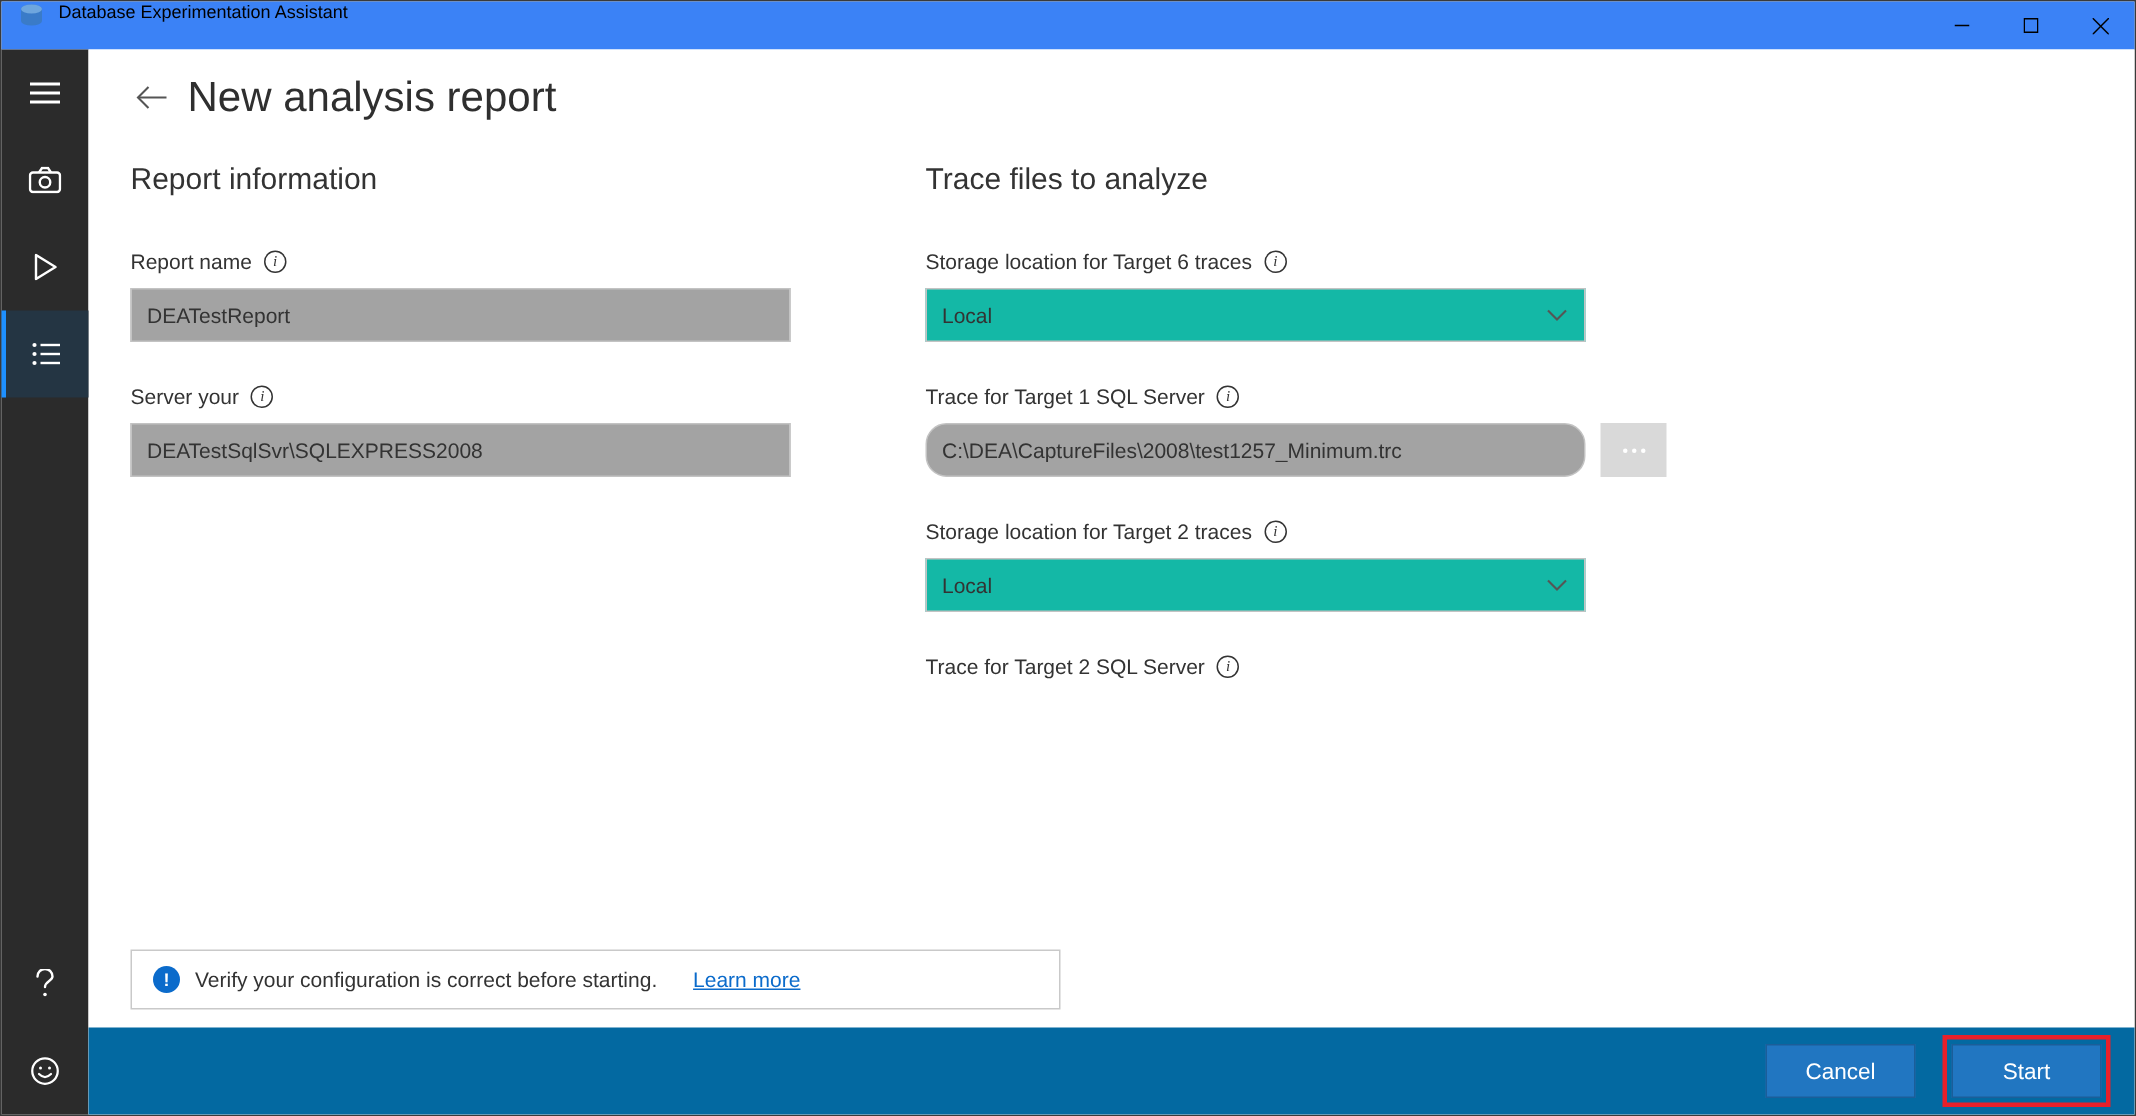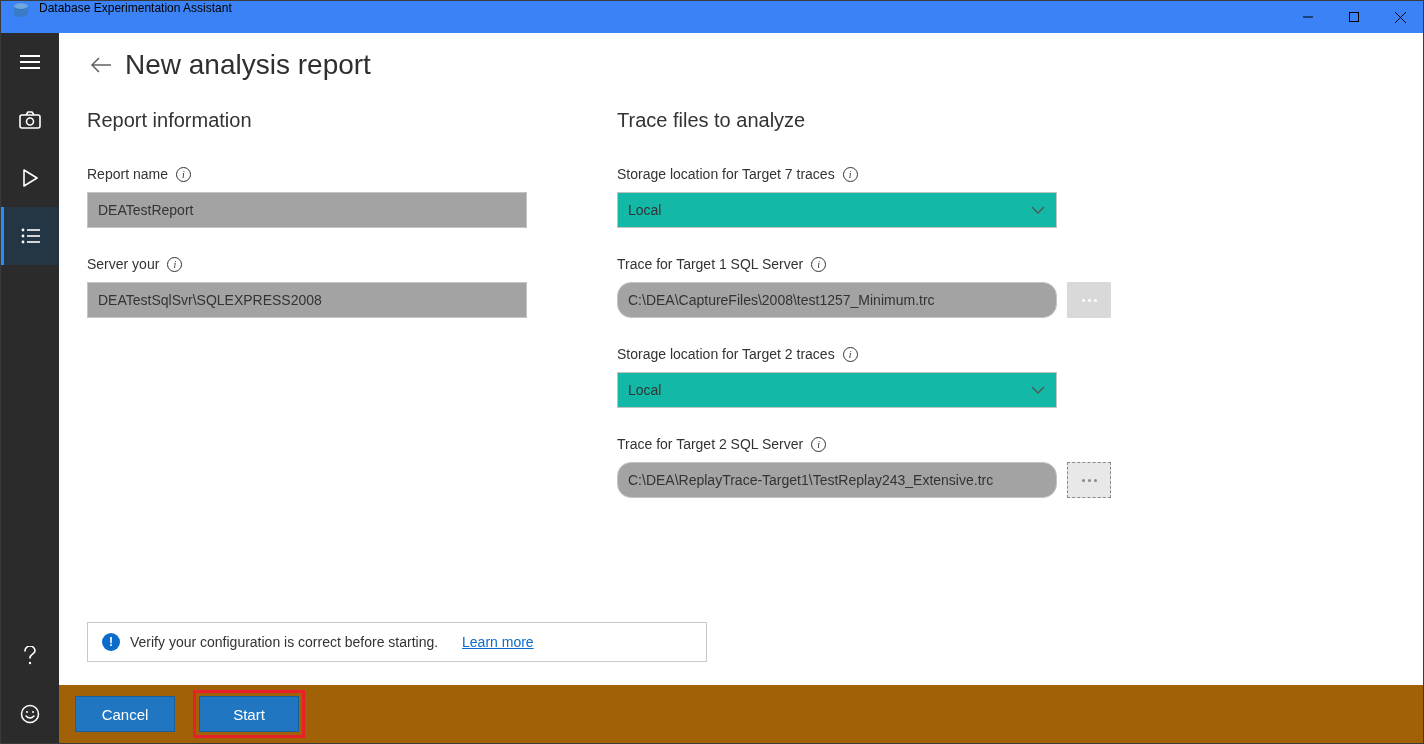--- a/index.html
+++ b/index.html
@@ -36,21 +36,21 @@
   .file-row .text-input { flex: 1; border-radius: 14px; }
   .browse-btn { width: 44px; height: 36px; background: #d9d9d9; display: flex; align-items: center; justify-content: center; cursor: default; }
   .browse-btn.dashed { border: 1px dashed #888; background: #e8e8e8; }
   .dots { display: flex; gap: 3px; }
   .dots span { width: 3px; height: 3px; background: #fff; border-radius: 50%; }
   .browse-btn.dashed .dots span { background: #888; }
   .info-banner-wrap { padding: 0 28px 12px 28px; }
   .info-banner { border: 1px solid #c9c9c9; padding: 10px 14px; display: flex; align-items: center; gap: 10px; font-size: 14px; color: #333; width: 620px; }
   .info-badge { width: 18px; height: 18px; border-radius: 50%; background: #0b6bcb; color: #fff; display: flex; align-items: center; justify-content: center; font-size: 12px; font-weight: bold; }
   .learn-more { color: #0b6bcb; text-decoration: underline; cursor: default; }
-  .footer { background: #a16207; height: 58px; display: flex; align-items: center; justify-content: flex-start; padding: 0 16px; gap: 18px; margin-top: 11px; }
+  .footer { background: #0369a1; height: 58px; display: flex; align-items: center; justify-content: flex-end; padding: 0 16px; gap: 18px; }
   .btn { height: 36px; min-width: 100px; background: #2176c1; color: #fff; border: 1px solid #1b5e99; font-size: 15px; display: flex; align-items: center; justify-content: center; cursor: default; }
   .start-wrap { border: 3px solid #e8202a; padding: 3px; }
 </style>
 </head>
 <body>
 
 <div class="window">
 
   <div class="titlebar">
     <svg class="app-icon" viewBox="0 0 20 20">
@@ -156,21 +156,21 @@
             </div>
             <input class="text-input" value="DEATestSqlSvr\SQLEXPRESS2008" style="">
           </div>
         </div>
 
         <div class="col col-right">
           <div class="section-title">Trace files to analyze</div>
 
           <div class="field" style="width:440px">
             <div class="field-label">
-              <span>Storage location for Target 7 traces</span>
+              <span>Storage location for Target 6 traces</span>
               <span class="info-icon">i</span>
             </div>
             <div class="select-wrap">
               <div class="select">
                 <span>Local</span>
               </div>
               <svg class="select-caret" width="14" height="8">
                 <polyline points="1,1 7,7 13,1" fill="none" stroke="#555" stroke-width="1.4"></polyline>
               </svg>
             </div>
@@ -206,30 +206,20 @@
                 <polyline points="1,1 7,7 13,1" fill="none" stroke="#555" stroke-width="1.4"></polyline>
               </svg>
             </div>
           </div>
 
           <div class="field">
             <div class="field-label">
               <span>Trace for Target 2 SQL Server</span>
               <span class="info-icon">i</span>
             </div>
-            <div class="file-row">
-              <input class="text-input" style="width: 440px; flex: 0 0 440px;" value="C:\DEA\ReplayTrace-Target1\TestReplay243_Extensive.trc">
-              <div class="browse-btn dashed">
-                <div class="dots">
-                    <span></span>
-                    <span></span>
-                    <span></span>
-                  </div>
-              </div>
-            </div>
           </div>
         </div>
       </div>
 
       <div class="info-banner-wrap">
         <div class="info-banner">
           <div class="info-badge">!</div>
           <span>Verify your configuration is correct before starting.</span>
           <span>&nbsp;</span>
           <span class="learn-more">Learn more</span>

